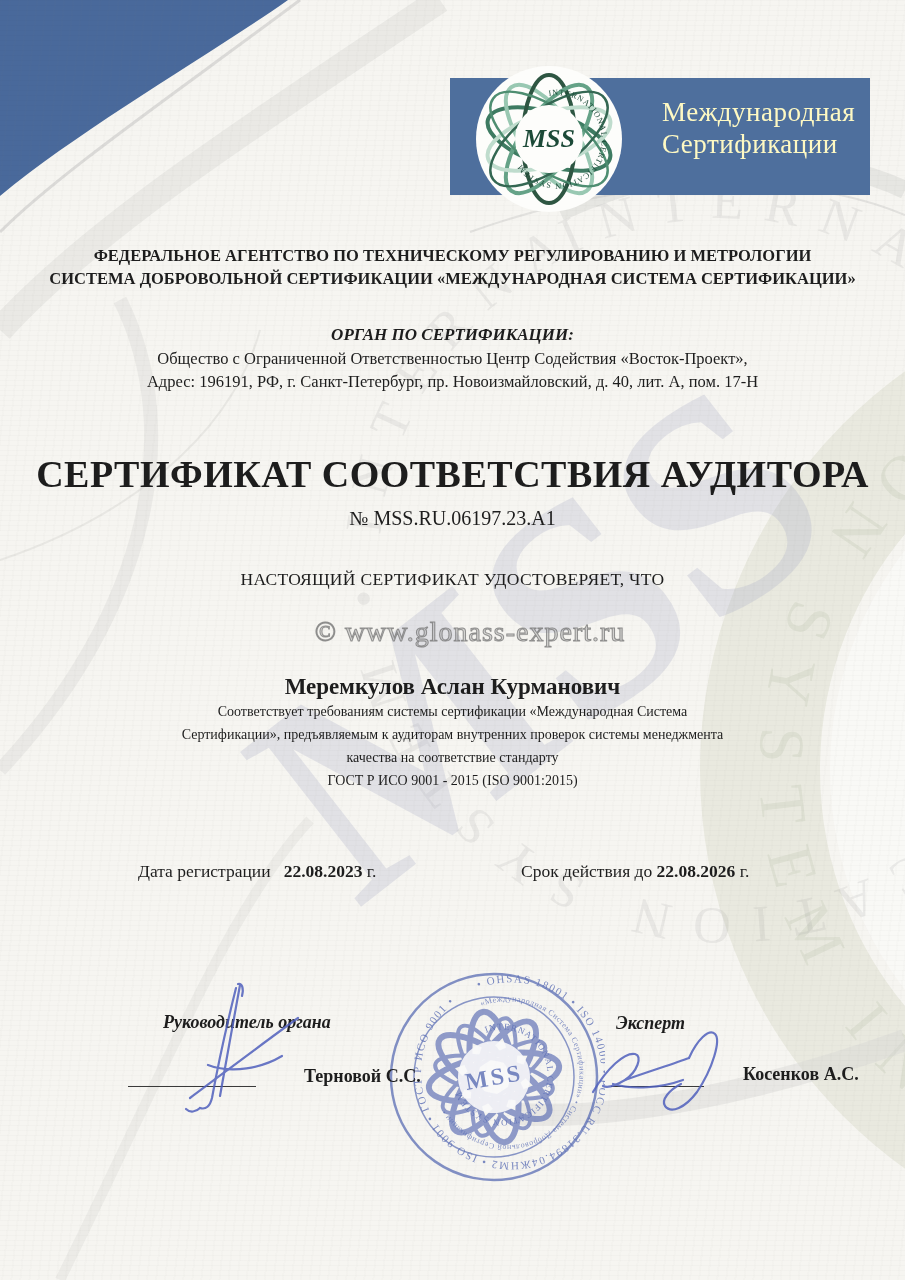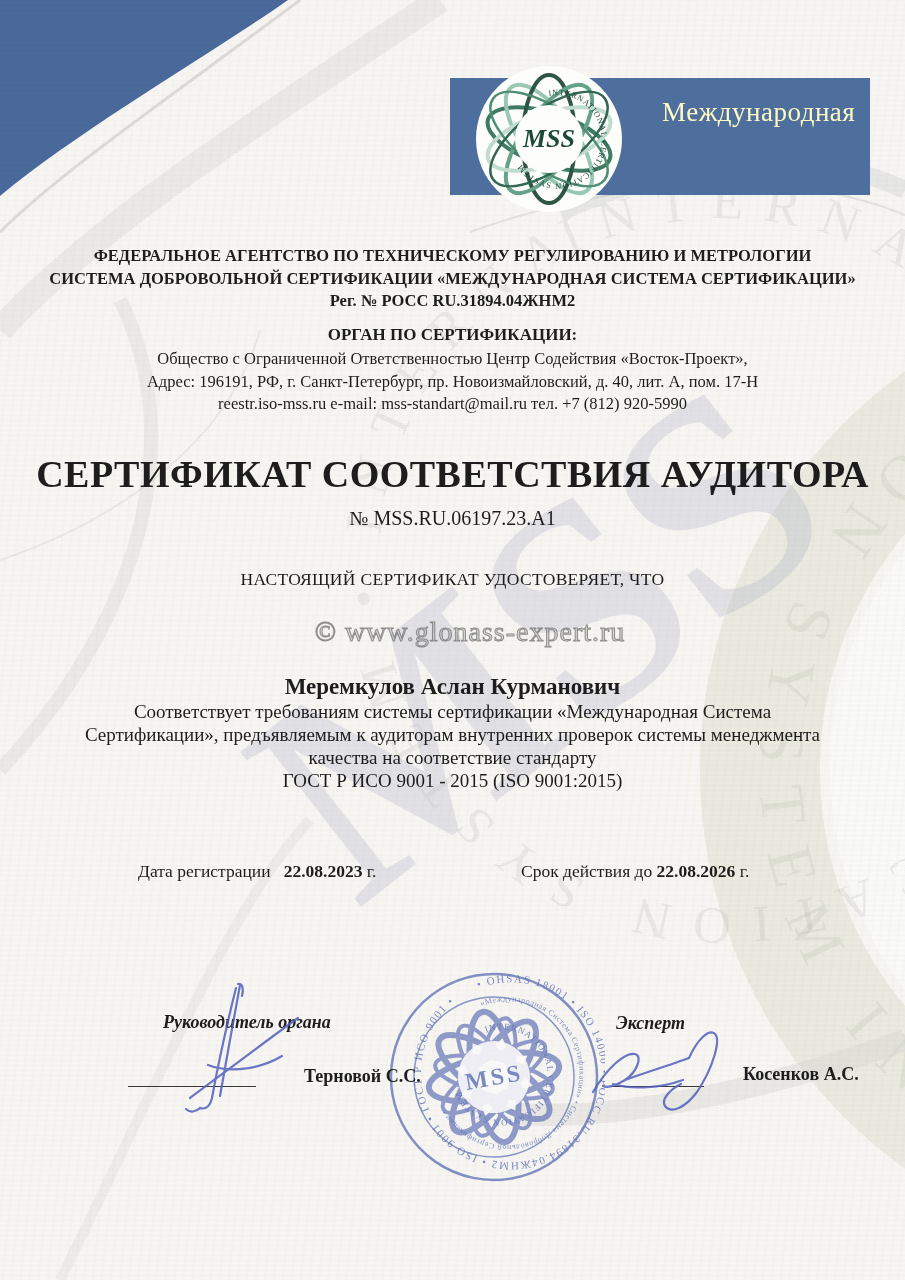--- a/index.html
+++ b/index.html
@@ -20,27 +20,27 @@
     position:absolute;left:450px;top:78px;width:420px;height:117px;
     background:#4e6f9d;z-index:2;
   }
   .banner-text{
     position:absolute;left:212px;top:10px;
     font-size:27px;line-height:32px;color:#fef9c3;letter-spacing:0.5px;margin-top:8px;
   }
   .logo{position:absolute;left:473px;top:62px;width:152px;height:154px;z-index:3;}
   .centered{position:absolute;left:0;width:905px;text-align:center;z-index:4;}
   .agency{top:245px;font-weight:bold;font-size:16.5px;line-height:22.5px;}
-  .org-title{top:325px;font-weight:bold;font-size:17px;}
+  .org-title{top:325px;font-weight:bold;font-size:17px;font-style:italic;}
   .org-block{top:348px;font-size:16.5px;line-height:22.5px;}
   .cert-title{top:452px;font-weight:bold;font-size:38px;letter-spacing:0.5px;}
   .cert-number{top:507px;font-weight:normal;font-size:20px;}
   .statement{top:569px;font-size:17.5px;letter-spacing:0.3px;}
   .holder{top:634px;font-weight:bold;font-size:23px;z-index:4;margin-top:40px;}
-  .paragraph{top:700px;font-size:19px;line-height:23px;}
+  .paragraph{top:700px;font-size:14px;line-height:23px;}
   .site-watermark{
     position:absolute;left:0;top:616px;width:940px;text-align:center;z-index:5;
     font-size:28px;letter-spacing:1px;
     color:rgba(255,255,255,0.08);
     -webkit-text-stroke:1px rgba(115,115,115,0.75);
     text-shadow:0 0 1px rgba(120,120,120,0.3);
   }
   .dates{position:absolute;top:861px;width:905px;font-size:17.5px;z-index:4;}
   .date-left{position:absolute;left:138px;top:0;}
   .date-right{position:absolute;left:521px;top:0;}
@@ -92,20 +92,21 @@
     </text>
 
     <text transform="translate(600,720) rotate(-38)" text-anchor="middle" font-family="Liberation Serif, DejaVu Serif, serif" font-weight="bold" font-size="300" fill="rgba(168,170,198,0.26)">MSS</text>
 
     <path d="M0,0 L288,0 C205,58 82,128 0,196 Z" fill="#49699b"></path>
   </svg>
 
   <div class="banner">
     <div class="banner-text">
       <div>Международная</div>
+      <div>Сертификации</div>
     </div>
   </div>
 
   <svg class="logo" viewBox="0 0 152 154">
     <defs>
       <path id="logoring" d="M 76,34 A 44,44 0 1 1 75.9,34.02"></path>
     </defs>
     <circle cx="76" cy="77" r="73" fill="#fdfdfb"></circle>
     <g fill="none" opacity="0.9">
       <ellipse cx="76" cy="77" rx="64" ry="26" stroke="#2a6e52" stroke-width="4" transform="rotate(18 76 77)"></ellipse>
@@ -119,28 +120,26 @@
     <circle cx="76" cy="77" r="34" fill="#fdfdfb"></circle>
     <text font-family="Liberation Serif, DejaVu Serif, serif" font-size="8.2" letter-spacing="0.8" fill="#1c4a38">
       <textPath href="#logoring">INTERNATIONAL CERTIFICATION SYSTEM</textPath>
     </text>
     <text x="76" y="85" text-anchor="middle" font-family="Liberation Serif, DejaVu Serif, serif" font-weight="bold" font-style="italic" font-size="26" fill="#1c4a38">MSS</text>
   </svg>
 
   <div class="centered agency">
     <div>ФЕДЕРАЛЬНОЕ АГЕНТСТВО ПО ТЕХНИЧЕСКОМУ РЕГУЛИРОВАНИЮ И МЕТРОЛОГИИ</div>
     <div>СИСТЕМА ДОБРОВОЛЬНОЙ СЕРТИФИКАЦИИ «МЕЖДУНАРОДНАЯ СИСТЕМА СЕРТИФИКАЦИИ»</div>
-    <div>Рег. № РОСС RU.31894.04ЖНМ2</div>
   </div>
 
   <div class="centered org-title">ОРГАН ПО СЕРТИФИКАЦИИ:</div>
   <div class="centered org-block">
     <div>Общество с Ограниченной Ответственностью Центр Содействия «Восток-Проект»,</div>
     <div>Адрес: 196191, РФ, г. Санкт-Петербург, пр. Новоизмайловский, д. 40, лит. А, пом. 17-Н</div>
-    <div>reestr.iso-mss.ru e-mail: mss-standart@mail.ru  тел. +7 (812) 920-5990</div>
   </div>
 
   <div class="centered cert-title">СЕРТИФИКАТ СООТВЕТСТВИЯ АУДИТОРА</div>
   <div class="centered cert-number">№ MSS.RU.06197.23.A1</div>
   <div class="centered statement">НАСТОЯЩИЙ СЕРТИФИКАТ УДОСТОВЕРЯЕТ, ЧТО</div>
   <div class="centered holder">Меремкулов Аслан Курманович</div>
 
   <div class="site-watermark">© www.glonass-expert.ru</div>
 
   <div class="centered paragraph">

